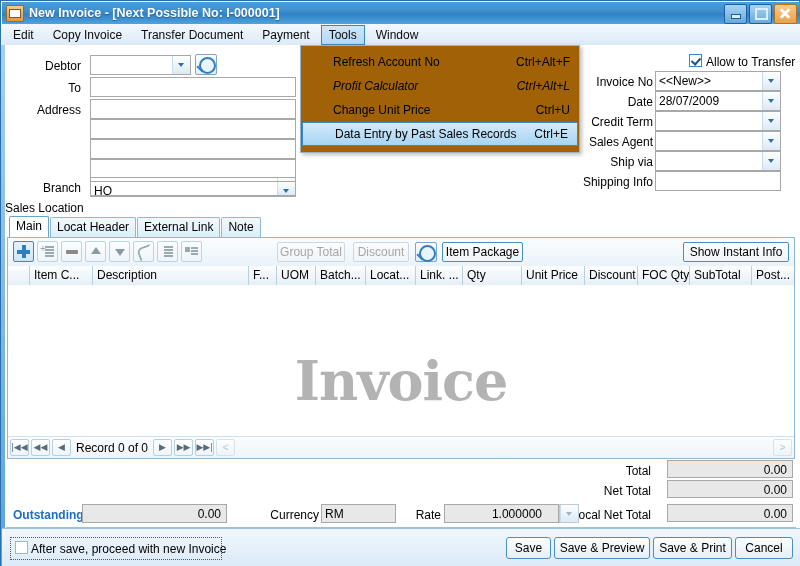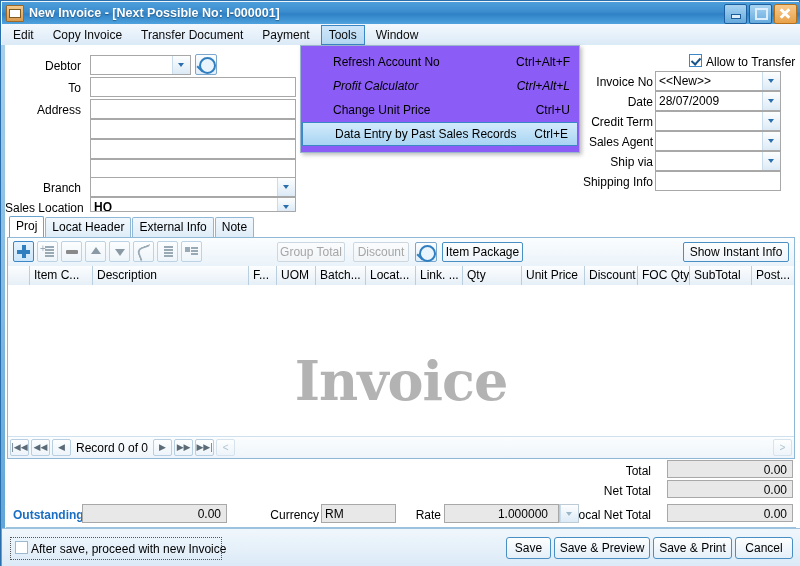--- a/index.html
+++ b/index.html
@@ -55,21 +55,21 @@
          background:linear-gradient(to bottom,#fbfdfe,#e1eef9);}
   .mag{position:absolute;width:13px;height:13px;border:2px solid #2f7fc0;border-radius:50%;
        left:3px;top:2px;background:#eaf4fc;}
   .mag:after{content:"";position:absolute;left:-5px;top:9px;width:8px;height:2px;background:#2f7fc0;transform:rotate(45deg);}
   
   .cbx{position:absolute;width:13px;height:13px;box-sizing:border-box;border:1px solid #3c87c6;background:#fff;}
   .cbx.checked:after{content:"";position:absolute;left:3px;top:1px;width:4px;height:7px;
         border:solid #18548a;border-width:0 2px 2px 0;transform:rotate(42deg);}
   .cbx.plain{border:1px solid #9ab8cf;}
   
-  .dropdown{position:absolute;left:299px;top:44px;width:278px;height:106px;background:#8b5cf6;
+  .dropdown{position:absolute;left:299px;top:44px;width:278px;height:106px;background:#a16207;
             border:1px solid #9ab6cd;box-shadow:2px 2px 4px rgba(0,0,0,.25);z-index:60;}
   .dd-item{position:relative;height:24px;display:flex;align-items:center;font-size:12px;padding:0 8px 0 32px;}
   .dd-item .sc{position:absolute;right:9px;font-size:12px;}
   .dd-item.sel{background:linear-gradient(to bottom,#d3ebfb,#a8d4f3);border:1px solid #3c87c6;
                margin:0 1px;height:22px;}
   
   .tabstrip{position:absolute;left:8px;top:218px;height:18px;display:flex;align-items:flex-end;}
   .tab{box-sizing:border-box;border:1px solid #8fb8d6;border-bottom:none;padding:2px 6px 3px 6px;
        font-size:12px;background:linear-gradient(to bottom,#f2f8fd,#dfedf8);margin-right:1px;
        border-radius:2px 2px 0 0;}
@@ -174,21 +174,21 @@
   <div class="fld" style="left:89px;top:138px;width:206px;height:20px;"></div>
   <div class="fld" style="left:89px;top:158px;width:206px;height:20px;"></div>
 
   <div class="lbl" style="left:10px;top:180px;width:70px;">Branch</div>
   <div class="combo" style="left:89px;top:176px;width:206px;height:20px;">
     <div class="txt"></div>
     <div class="arrow"></div>
   </div>
 
   <div class="lbl" style="left:4px;top:200px;width:76px;">Sales Location</div>
-  <div class="combo" style="left:89px;top:196px;width:206px;height:15px;font-weight:bold;">
+  <div class="combo" style="left:89px;top:180px;width:206px;height:15px;">
     <div class="txt">HQ</div>
     <div class="arrow"></div>
   </div>
 
   <div class="cbx checked" style="left:688px;top:53px;"></div>
   <div class="lbl" style="left:705px;top:54px;text-align:left;">Allow to Transfer</div>
 
   <div class="lbl" style="left:560px;top:74px;width:92px;">Invoice No</div>
   <div class="combo" style="left:654px;top:70px;width:126px;height:20px;">
     <div class="txt">&lt;&lt;New&gt;&gt;</div>
@@ -235,23 +235,23 @@
       <span>Change Unit Price</span>
       <span class="sc">Ctrl+U</span>
     </div>
     <div class="dd-item sel" style="top: 76px; position: absolute; left: 0px; right: 0px;">
       <span>Data Entry by Past Sales Records</span>
       <span class="sc">Ctrl+E</span>
     </div>
   </div>
 
   <div class="tabstrip">
-    <div class="tab active">Proj</div>
+    <div class="tab active">Main</div>
     <div class="tab">Locat Header</div>
-    <div class="tab">External Info</div>
+    <div class="tab">External Link</div>
     <div class="tab">Note</div>
   </div>
 
   <div class="gridcard">
 
     <div class="gtoolbar">
       <div class="tbbtn on" style="left:5px;">
         <i class="plus-h"></i>
           <i class="plus-v"></i>
       </div>
@@ -361,21 +361,21 @@
   <div class="lbl" style="left:560px;top:507px;width:90px;">Local Net Total</div>
   <div class="fld ro" style="left:666px;top:503px;width:126px;height:18px;text-align:right;padding-right:5px;">0.00</div>
 
   <div class="outstanding" style="left:12px;top:507px;">Outstanding:</div>
   <div class="fld ro" style="left:81px;top:503px;width:145px;height:19px;text-align:right;padding-right:5px;">0.00</div>
 
   <div class="lbl" style="left:258px;top:507px;width:60px;">Currency</div>
   <div class="fld ro" style="left:320px;top:503px;width:75px;height:19px;">RM</div>
 
   <div class="lbl" style="left:408px;top:507px;width:32px;">Rate</div>
-  <div class="fld ro" style="left:443px;top:503px;width:115px;height:19px;text-align:right;padding-right:10px;">1.000000</div>
+  <div class="fld ro" style="left:443px;top:503px;width:115px;height:19px;text-align:right;padding-right:16px;">1.000000</div>
   <div class="combo" style="left:558px;top:503px;width:20px;height:19px;border-color:#bccbd6;">
     <div class="arrow dis" style="width:18px;"></div>
   </div>
 
   <div style="position:absolute;left:5px;top:526px;width:790px;height:1px;background:#9cc2de;"></div>
 
   <div class="actionbar">
     <div class="dotted" style="left:8px;top:8px;width:210px;height:21px;"></div>
     <div class="cbx plain" style="left:13px;top:12px;"></div>
     <div class="lbl" style="left:29px;top:13px;text-align:left;">After save, proceed with new Invoice</div>

